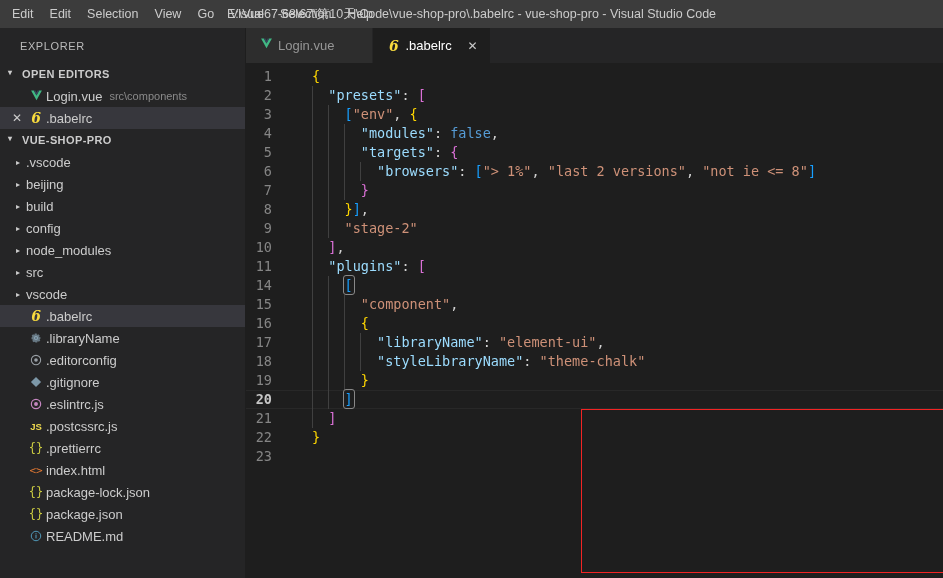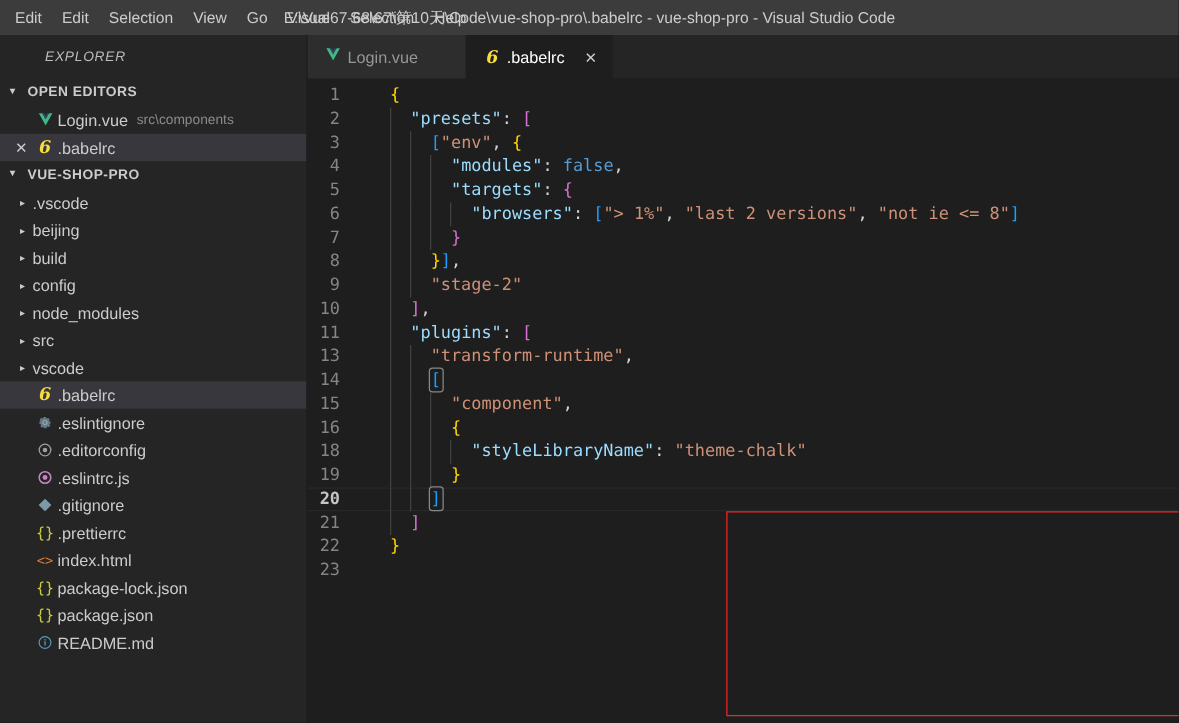--- a/index.html
+++ b/index.html
@@ -56,27 +56,26 @@
     background: #252526;
     display: flex;
     flex-direction: column;
     overflow: hidden;
     position: relative;
   }
   #sidebar-title {
     height: 35px;
     display: flex;
     align-items: center;
-    padding-left: 36px;
+    padding-left: 20px;
     font-size: 11px;
     letter-spacing: 0.6px;
     color: #bbbbbb;
     text-transform: uppercase;
     flex: 0 0 35px;
-    font-style: italic;
   }
 
   .section-header {
     height: 22px;
     display: flex;
     align-items: center;
     font-size: 11px;
     font-weight: bold;
     color: #cccccc;
     letter-spacing: 0.4px;
@@ -360,52 +359,58 @@
       <span class="label">.babelrc</span>
     </div>
 
     <div class="row" style="padding-left:26px;">
       <span class="ficon">
         <svg width="12" height="12" viewBox="0 0 16 16">
           <path fill="#8aa5b5" d="M8 5.2a2.8 2.8 0 1 0 0 5.6 2.8 2.8 0 0 0 0-5.6zm0 4.3a1.5 1.5 0 1 1 0-3 1.5 1.5 0 0 1 0 3z"></path>
           <path fill="#8aa5b5" d="M14 7h-1.3a4.8 4.8 0 0 0-.5-1.2l.9-.9-1.9-2-.9.9a4.8 4.8 0 0 0-1.3-.5V2H6.3v1.3a4.8 4.8 0 0 0-1.2.5l-.9-.9-2 1.9.9.9a4.8 4.8 0 0 0-.5 1.3H2v2.7h1.3a4.8 4.8 0 0 0 .5 1.2l-.9.9 1.9 2 .9-.9a4.8 4.8 0 0 0 1.3.5V14h2.7v-1.3a4.8 4.8 0 0 0 1.2-.5l.9.9 2-1.9-.9-.9a4.8 4.8 0 0 0 .5-1.3H14V7z" opacity=".65"></path>
         </svg>
       </span>
-      <span class="label">.eslintignore</span>
+      <span class="label">.libraryName</span>
     </div>
 
     <div class="row" style="padding-left:26px;">
       <span class="ficon">
         <svg width="12" height="12" viewBox="0 0 16 16">
           <circle cx="8" cy="8" r="6.2" fill="none" stroke="#9aa0a6" stroke-width="1.4"></circle>
           <circle cx="8" cy="8" r="2.4" fill="#9aa0a6"></circle>
         </svg>
       </span>
       <span class="label">.editorconfig</span>
     </div>
 
     <div class="row" style="padding-left:26px;">
       <span class="ficon">
         <svg width="12" height="12" viewBox="0 0 16 16">
+          <rect x="3.2" y="3.2" width="9.6" height="9.6" transform="rotate(45 8 8)" fill="#7d98a8"></rect>
+        </svg>
+      </span>
+      <span class="label">.gitignore</span>
+    </div>
+
+    <div class="row" style="padding-left:26px;">
+      <span class="ficon">
+        <svg width="12" height="12" viewBox="0 0 16 16">
           <circle cx="8" cy="8" r="6.2" fill="none" stroke="#c586c0" stroke-width="1.6"></circle>
           <circle cx="8" cy="8" r="2.6" fill="#c586c0"></circle>
         </svg>
       </span>
       <span class="label">.eslintrc.js</span>
     </div>
 
     <div class="row" style="padding-left:26px;">
       <span class="ficon">
-        <svg width="12" height="12" viewBox="0 0 16 16">
-          <rect x="3.2" y="3.2" width="9.6" height="9.6" transform="rotate(45 8 8)" fill="#7d98a8"></rect>
-        </svg>
-      </span>
-      <span class="label">.gitignore</span>
-    </div>
-
+        <span style="color:#f0db4f;font-size:9.5px;font-weight:bold;font-family:'Liberation Sans',sans-serif;">JS</span>
+      </span>
+      <span class="label">.postcssrc.js</span>
+    </div>
 
     <div class="row" style="padding-left:26px;">
       <span class="ficon">
         <span style="color:#cbcb41;font-size:12px;font-family:'DejaVu Sans Mono',monospace;">{}</span>
       </span>
       <span class="label">.prettierrc</span>
     </div>
 
     <div class="row" style="padding-left:26px;">
       <span class="ficon">
@@ -527,44 +532,44 @@
           <span class="ctext"><span class="guide" style="left:17px"></span>  <span class="t-b2">]</span><span class="t-p">,</span></span>
         </div>
 
         <div class="cline">
           <span class="lnum">11</span>
           <span class="gitbar mod"></span>
           <span class="ctext"><span class="guide" style="left:17px"></span>  <span class="t-key">"plugins"</span><span class="t-p">: </span><span class="t-b2">[</span></span>
         </div>
 
 
-        <div class="cline">
-          <span class="lnum">13</span>
-          <span class="gitbar mod"></span>
-          <span class="ctext"><span class="guide" style="left:17px"></span><span class="guide" style="left:33px"></span>    <span class="t-str">"transform-runtime"</span><span class="t-p">,</span></span>
-        </div>
 
         <div class="cline">
           <span class="lnum">14</span>
           <span class="gitbar mod"></span>
           <span class="ctext"><span class="guide" style="left:17px"></span><span class="guide" style="left:33px"></span>    <span class="t-b3 bracketbox">[</span></span>
         </div>
 
         <div class="cline">
           <span class="lnum">15</span>
           <span class="gitbar mod"></span>
           <span class="ctext"><span class="guide" style="left:17px"></span><span class="guide" style="left:33px"></span><span class="guide" style="left:49px"></span>      <span class="t-str">"component"</span><span class="t-p">,</span></span>
         </div>
 
         <div class="cline">
           <span class="lnum">16</span>
           <span class="gitbar mod"></span>
           <span class="ctext"><span class="guide" style="left:17px"></span><span class="guide" style="left:33px"></span><span class="guide" style="left:49px"></span>      <span class="t-b1">{</span></span>
         </div>
 
+        <div class="cline">
+          <span class="lnum">17</span>
+          <span class="gitbar mod"></span>
+          <span class="ctext"><span class="guide" style="left:17px"></span><span class="guide" style="left:33px"></span><span class="guide" style="left:49px"></span><span class="guide" style="left:65px"></span>        <span class="t-key">"libraryName"</span><span class="t-p">: </span><span class="t-str">"element-ui"</span><span class="t-p">,</span></span>
+        </div>
 
         <div class="cline">
           <span class="lnum">18</span>
           <span class="gitbar mod"></span>
           <span class="ctext"><span class="guide" style="left:17px"></span><span class="guide" style="left:33px"></span><span class="guide" style="left:49px"></span><span class="guide" style="left:65px"></span>        <span class="t-key">"styleLibraryName"</span><span class="t-p">: </span><span class="t-str">"theme-chalk"</span></span>
         </div>
 
         <div class="cline">
           <span class="lnum">19</span>
           <span class="gitbar mod"></span>

